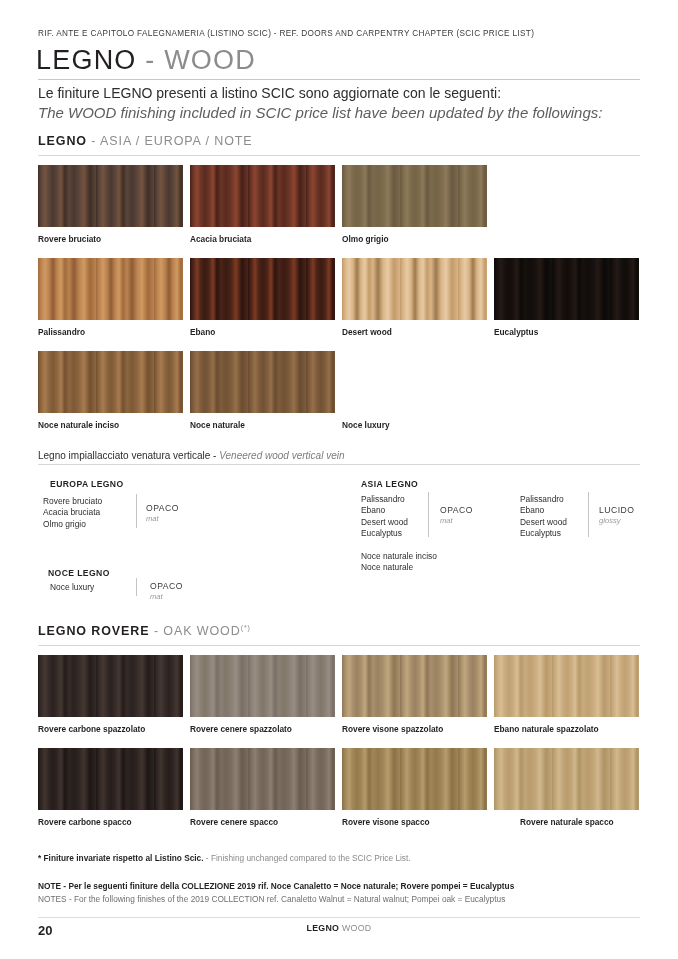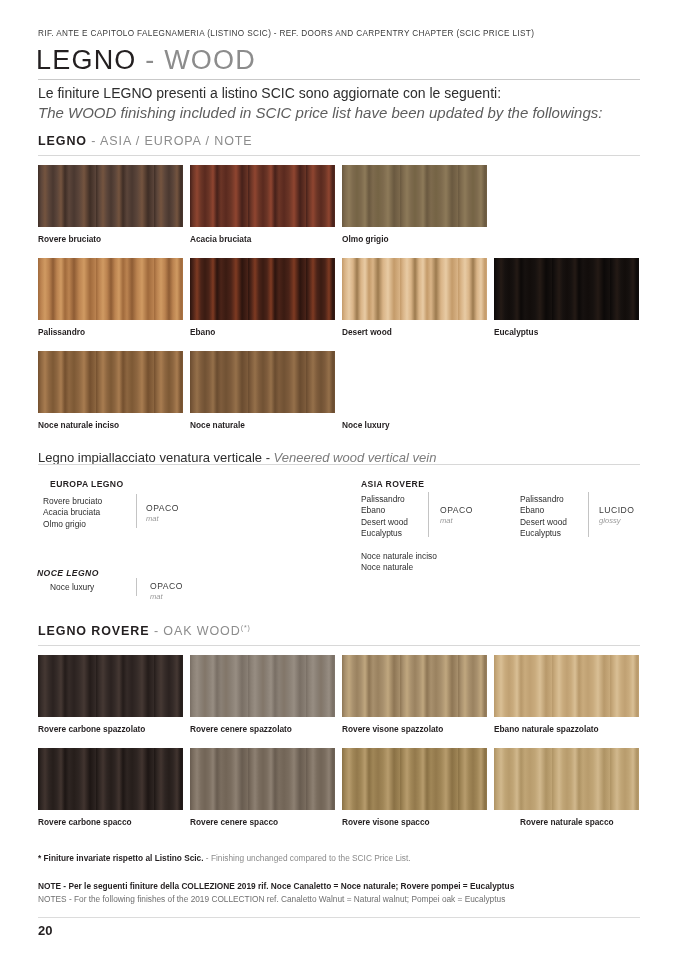--- a/index.html
+++ b/index.html
@@ -99,21 +99,21 @@
     font-size: 8.3px;
     font-weight: 700;
     color: #231f20;
     white-space: nowrap;
   }
 
   
   .cap {
     position: absolute;
     left: 38px; top: 450px;
-    font-size: 13px;
+    font-size: 10px;
     white-space: nowrap;
   }
   .cap .c-it { color: #2d2d2d; }
   .cap .c-en { color: #7c7c7c; font-style: italic; }
   .cap-rule {
     position: absolute;
     left: 38px; top: 464px;
     width: 602px; height: 1px;
     background: #d8d8d8;
   }
@@ -267,30 +267,30 @@
       <div class="grp-list" style="left: 43px; top: 496px;">
         <div>Rovere bruciato</div>
         <div>Acacia bruciata</div>
         <div>Olmo grigio</div>
       </div>
       <div class="grp-div" style="left: 136px; top: 494px; height: 34px;"></div>
       <div class="grp-fin" style="left: 146px; top: 503px;">
         <span class="fin-main">OPACO</span>
         <span class="fin-sub">mat</span>
       </div>
-      <div class="grp-title" style="left: 37px; top: 568px; font-style: italic;">NOCE LEGNO</div>
+      <div class="grp-title" style="left: 48px; top: 568px;">NOCE LEGNO</div>
       <div class="grp-list" style="left: 50px; top: 582px;">
         <div>Noce luxury</div>
       </div>
       <div class="grp-div" style="left: 136px; top: 578px; height: 18px;"></div>
       <div class="grp-fin" style="left: 150px; top: 581px;">
         <span class="fin-main">OPACO</span>
         <span class="fin-sub">mat</span>
       </div>
-      <div class="grp-title" style="left: 361px; top: 479px;">ASIA ROVERE</div>
+      <div class="grp-title" style="left: 361px; top: 479px;">ASIA LEGNO</div>
       <div class="grp-list" style="left: 361px; top: 494px;">
         <div>Palissandro</div>
         <div>Ebano</div>
         <div>Desert wood</div>
         <div>Eucalyptus</div>
       </div>
       <div class="grp-div" style="left: 428px; top: 492px; height: 45px;"></div>
       <div class="grp-fin" style="left: 440px; top: 505px;">
         <span class="fin-main">OPACO</span>
         <span class="fin-sub">mat</span>
@@ -360,14 +360,18 @@
   </div>
   <div class="fn" style="left:38px; top:881px;">
     <span class="fn-b">NOTE - Per le seguenti finiture della COLLEZIONE 2019 rif. Noce Canaletto = Noce naturale; Rovere pompei = Eucalyptus</span>
   </div>
   <div class="fn" style="left:38px; top:894px;">
     <span class="fn-l2">NOTES - For the following finishes of the 2019 COLLECTION ref. Canaletto Walnut = Natural walnut; Pompei oak = Eucalyptus</span>
   </div>
 
   <div class="footer-rule"></div>
   <div class="pg-num">20</div>
+  <div class="foot-center">
+    <span class="f-b">LEGNO</span>
+    <span class="f-l">WOOD</span>
+  </div>
 
 </div>
 
 </body></html>

